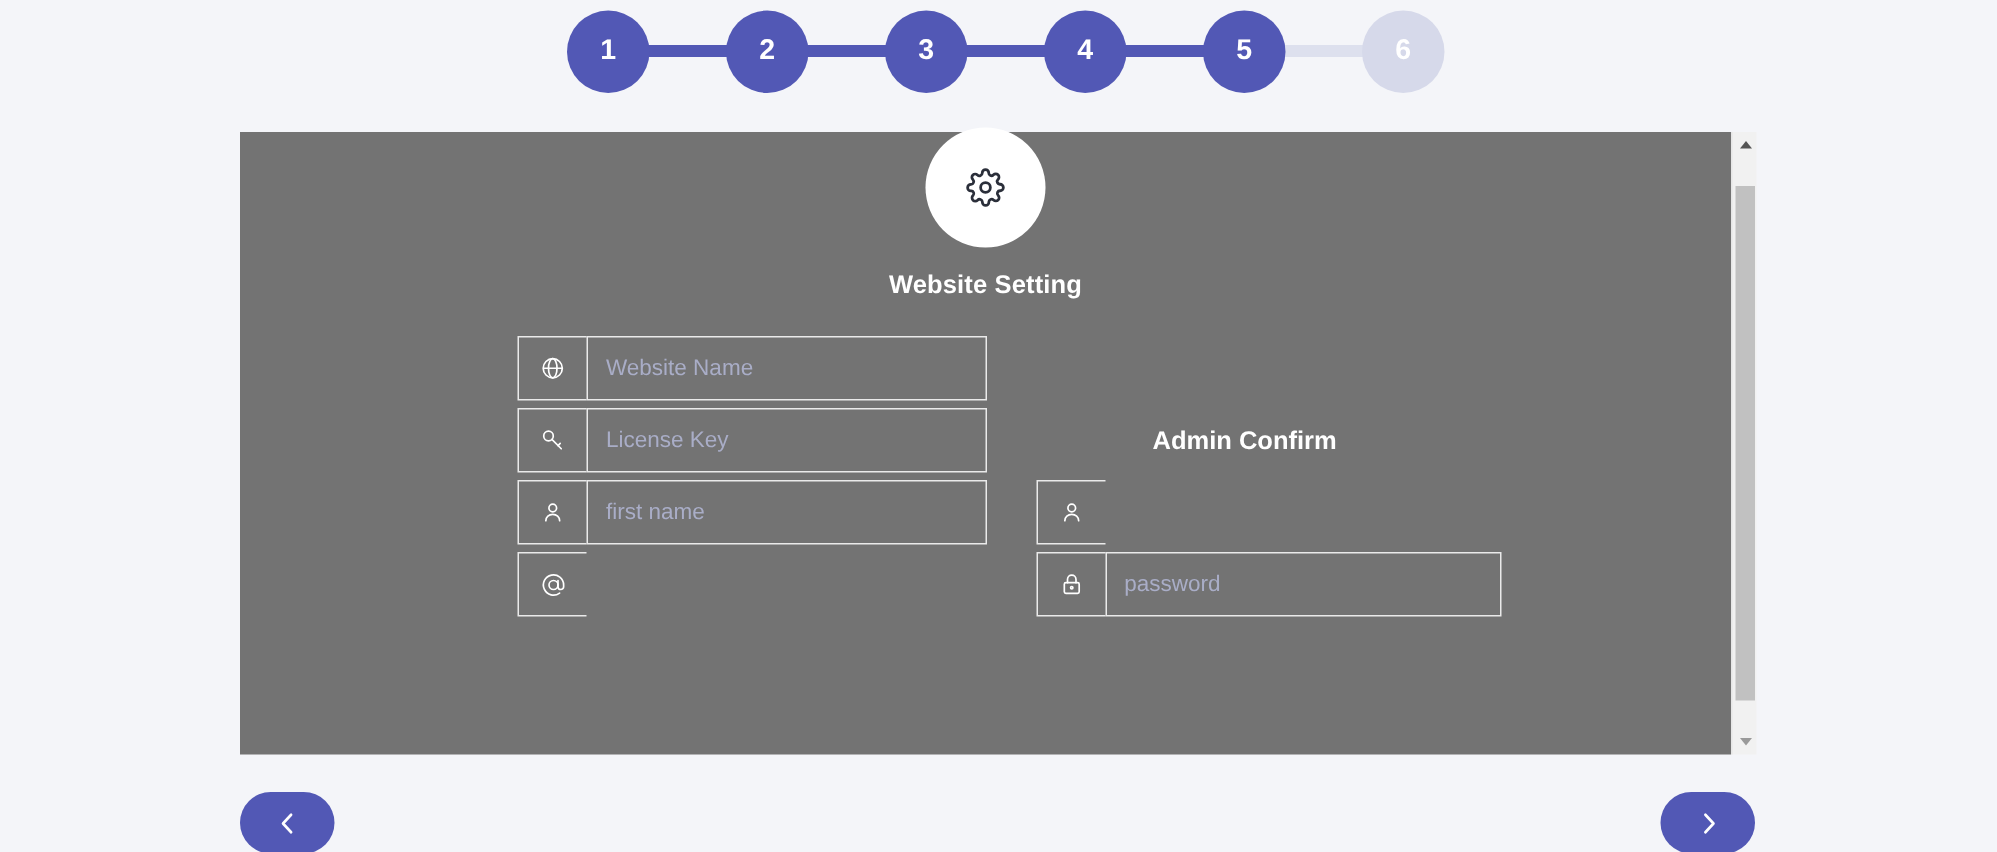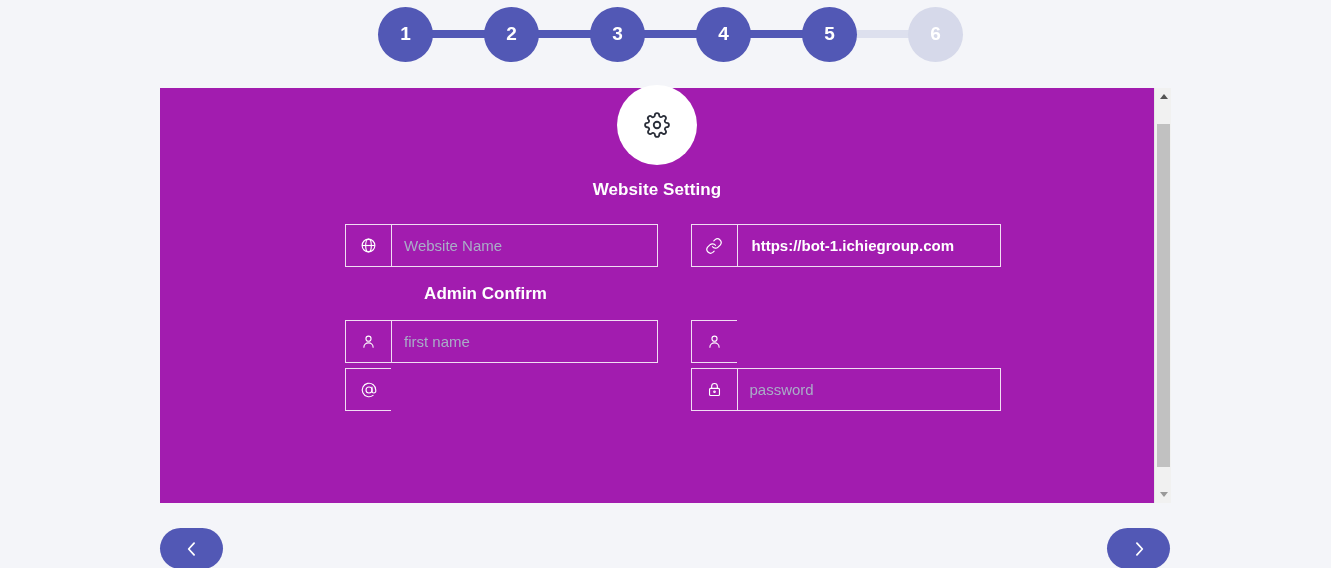--- a/index.html
+++ b/index.html
@@ -54,21 +54,21 @@
   }
   .step-bar.inactive { background: #dde0ee; }
 
   
   .card {
     position: absolute;
     left: 160px;
     top: 88px;
     width: 994px;
     height: 415px;
-    background: #a21caf;
+    background: #737373;
   }
   .card-inner {
     position: relative;
     width: 100%;
     height: 100%;
   }
 
   .gear-badge {
     position: absolute;
     left: 50%;
@@ -274,32 +274,33 @@
           <div class="field left caret">
             <span class="field-icon">
               <svg width="17" height="17" viewBox="0 0 24 24" fill="none" stroke="currentColor" stroke-width="1.6">
                 <circle cx="12" cy="12" r="9"></circle>
                 <line x1="3" y1="12" x2="21" y2="12"></line>
                 <ellipse cx="12" cy="12" rx="4" ry="9"></ellipse>
               </svg>
             </span>
             <input class="field-input focused" type="text" autofocus="" placeholder="Website Name" value="" style="">
           </div>
-          <div class="field right">
-            <span class="field-icon">
-              <svg width="18" height="18" viewBox="0 0 24 24" fill="none" stroke="currentColor" stroke-width="1.6" stroke-linecap="round">
-                <path d="M10 13a5 5 0 0 0 7.5.5l3-3a5 5 0 0 0-7-7l-1.7 1.7"></path>
-                <path d="M14 11a5 5 0 0 0-7.5-.5l-3 3a5 5 0 0 0 7 7l1.7-1.7"></path>
-              </svg>
-            </span>
-            <input class="field-input value-text" type="text" value="https://bot-1.ichiegroup.com" style="">
-          </div>
         </div>
 
         <div class="form-row">
+          <div class="field left">
+            <span class="field-icon">
+              <svg width="17" height="17" viewBox="0 0 24 24" fill="none" stroke="currentColor" stroke-width="1.6" stroke-linecap="round" stroke-linejoin="round">
+                <circle cx="8" cy="8" r="4.5"></circle>
+                <path d="M11.2 11.2L20 20"></path>
+                <path d="M17 17l2-2"></path>
+              </svg>
+            </span>
+            <input class="field-input" type="text" placeholder="License Key" style="">
+          </div>
           <div class="admin-setting">Admin Confirm</div>
         </div>
 
         <div class="form-row">
           <div class="field left">
             <span class="field-icon">
               <svg width="17" height="17" viewBox="0 0 24 24" fill="none" stroke="currentColor" stroke-width="1.6" stroke-linecap="round">
                 <circle cx="12" cy="8" r="3.6"></circle>
                 <path d="M5.5 20c0-3.6 2.9-6 6.5-6s6.5 2.4 6.5 6"></path>
               </svg>

